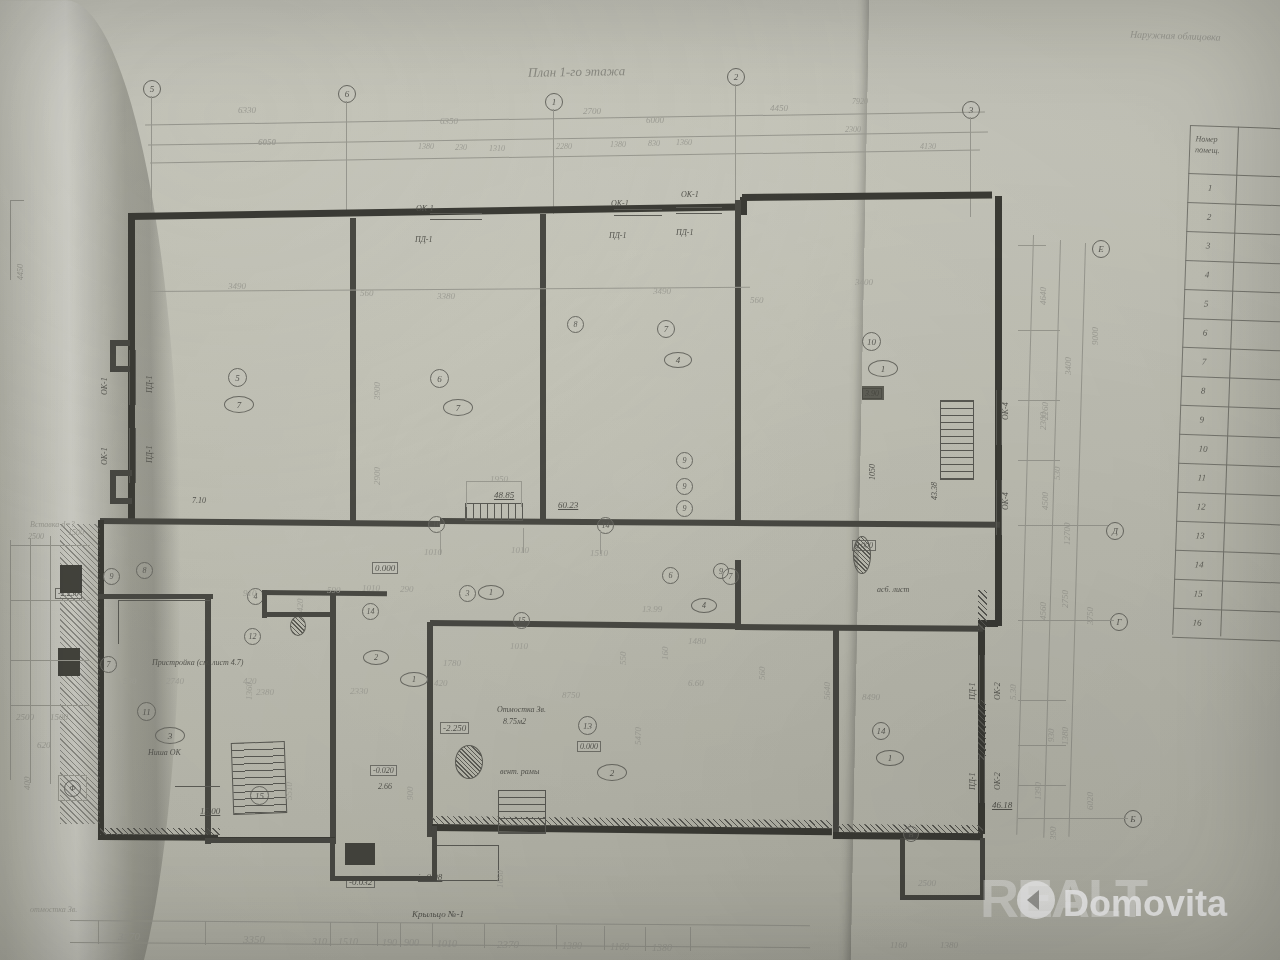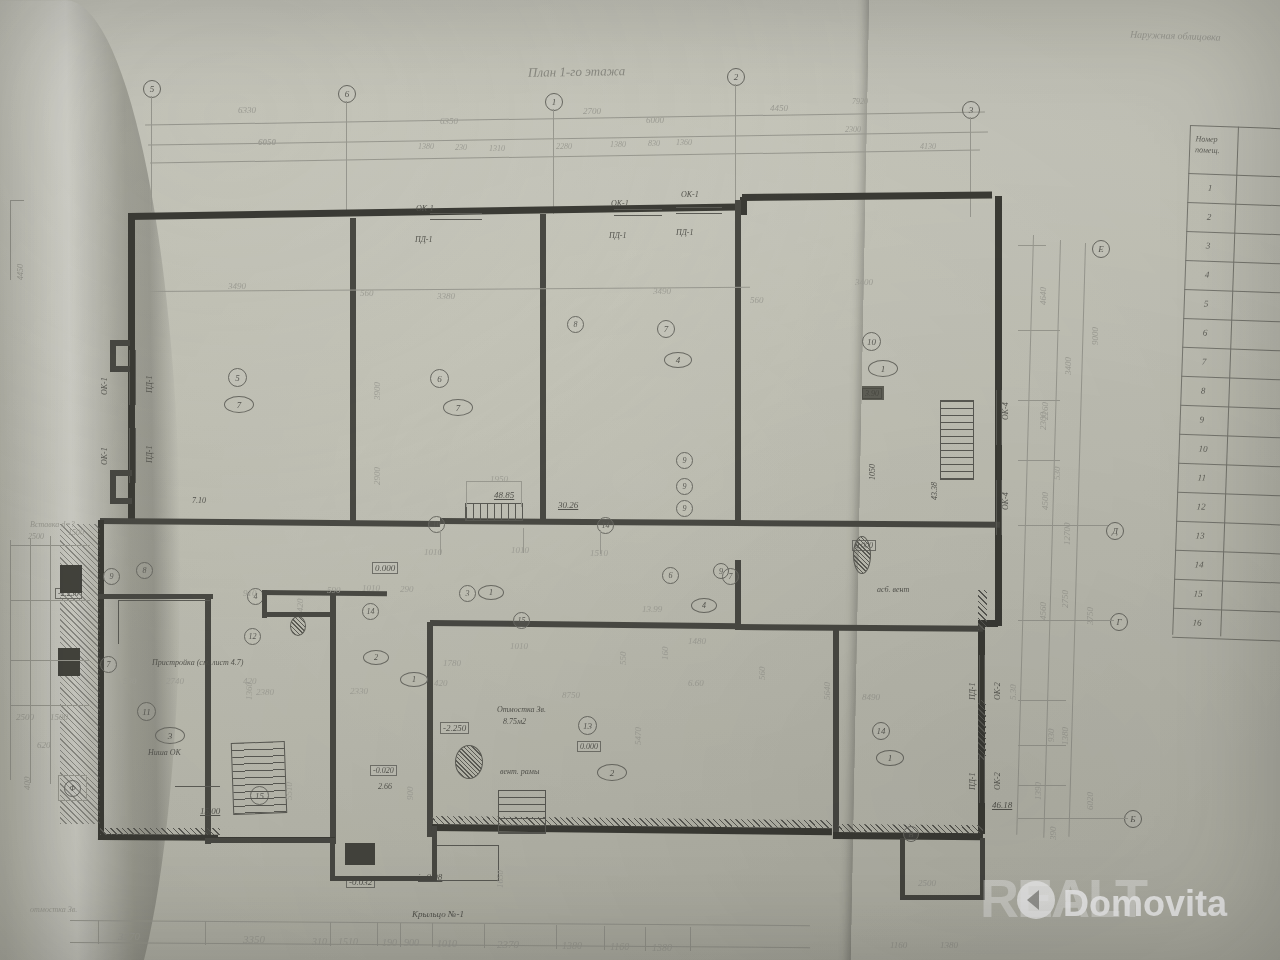--- a/index.html
+++ b/index.html
@@ -232,21 +232,21 @@
   <div class="wall" style="left:110px;top:470px;width:6px;height:34px;"></div>
   <div class="wall" style="left:110px;top:498px;width:22px;height:6px;"></div>
 
   <div class="circ" style="left:228px;top:368px;width:17px;height:17px;font-size:9px;">5</div>
   <div class="ell" style="left:224px;top:396px;width:28px;height:15px;font-size:9px;">7</div>
 
   <div class="circ" style="left:430px;top:369px;width:17px;height:17px;font-size:9px;">6</div>
   <div class="ell" style="left:443px;top:399px;width:28px;height:15px;font-size:9px;">7</div>
 
   <div class="lbl f9" style="left:494px;top:490px;text-decoration:underline;">48.85</div>
-  <div class="lbl f9" style="left:558px;top:500px;text-decoration:underline;">30.26</div>
+  <div class="lbl f9" style="left:558px;top:500px;text-decoration:underline;">60.23</div>
 
   <div class="circ" style="left:567px;top:316px;width:15px;height:15px;font-size:8px;">8</div>
   <div class="circ" style="left:657px;top:320px;width:16px;height:16px;font-size:9px;">7</div>
   <div class="ell" style="left:664px;top:352px;width:26px;height:14px;font-size:9px;">4</div>
 
   <div class="circ" style="left:862px;top:332px;width:17px;height:17px;font-size:9px;">10</div>
   <div class="ell" style="left:868px;top:360px;width:28px;height:15px;font-size:9px;">1</div>
   <div class="boxnum" style="left:862px;top:388px;">3.90</div>
 
   <div class="circ" style="left:872px;top:722px;width:16px;height:16px;font-size:9px;">14</div>
@@ -292,21 +292,21 @@
   <div class="boxnum" style="left:346px;top:876px;font-size:9px;">-0.032</div>
   <div class="lbl f8" style="left:378px;top:782px;">2.66</div>
   <div class="lbl f9" style="left:418px;top:872px;text-decoration:underline;">i=0.08</div>
   <div class="boxnum" style="left:55px;top:588px;font-size:8px;">-2.250</div>
   <div class="boxnum" style="left:852px;top:540px;font-size:8px;">0.000</div>
 
   <div class="lbl f9" style="left:412px;top:909px;">Крыльцо №-1</div>
   <div class="lbl f8" style="left:497px;top:705px;">Отмостка Зв.</div>
   <div class="lbl f8" style="left:503px;top:717px;">8.75м2</div>
   <div class="lbl f8" style="left:500px;top:767px;">вент. рамы</div>
-  <div class="lbl f8" style="left:877px;top:585px;">асб. вент</div>
+  <div class="lbl f8" style="left:877px;top:585px;">асб. лист</div>
   <div class="lbl f8" style="left:192px;top:496px;">7.10</div>
 
   <div class="stair" style="left:940px;top:400px;width:32px;height:78px;"></div>
   <div class="lbl f8 up" style="left:868px;top:480px;">1050</div>
   <div class="lbl f8 up" style="left:930px;top:500px;">43.38</div>
 
   <div class="stair" style="left:232px;top:742px;width:52px;height:70px;transform:rotate(-2deg);"></div>
   <div class="stair" style="left:498px;top:790px;width:46px;height:42px;"></div>
   <div class="stair-v" style="left:465px;top:503px;width:56px;height:16px;"></div>
 

